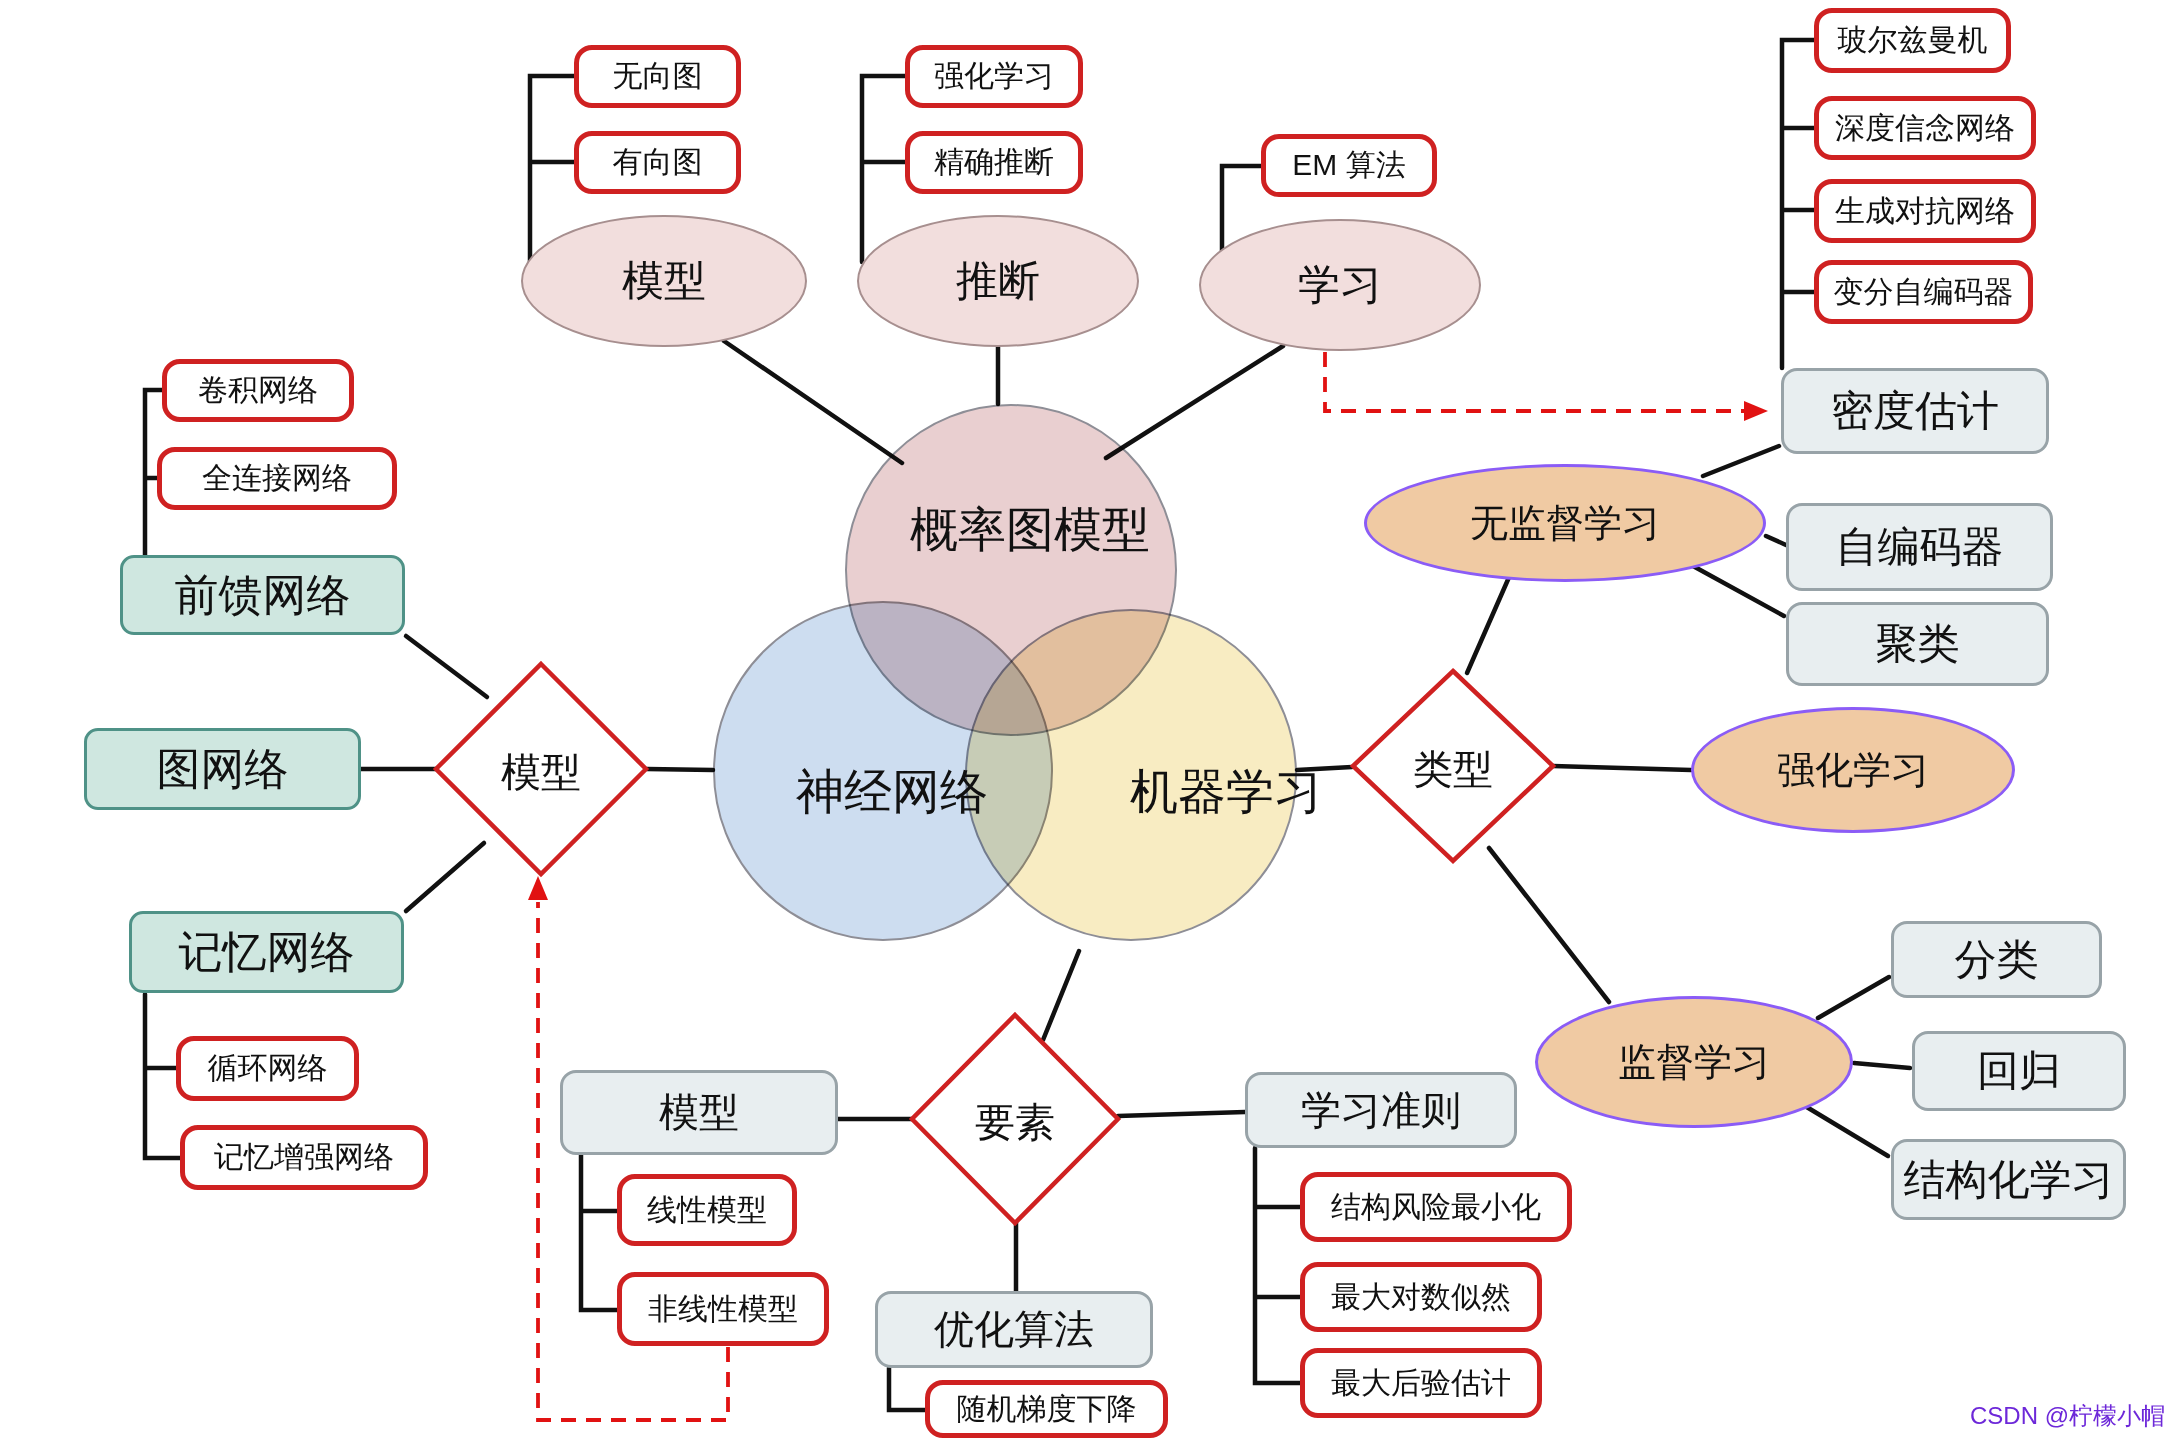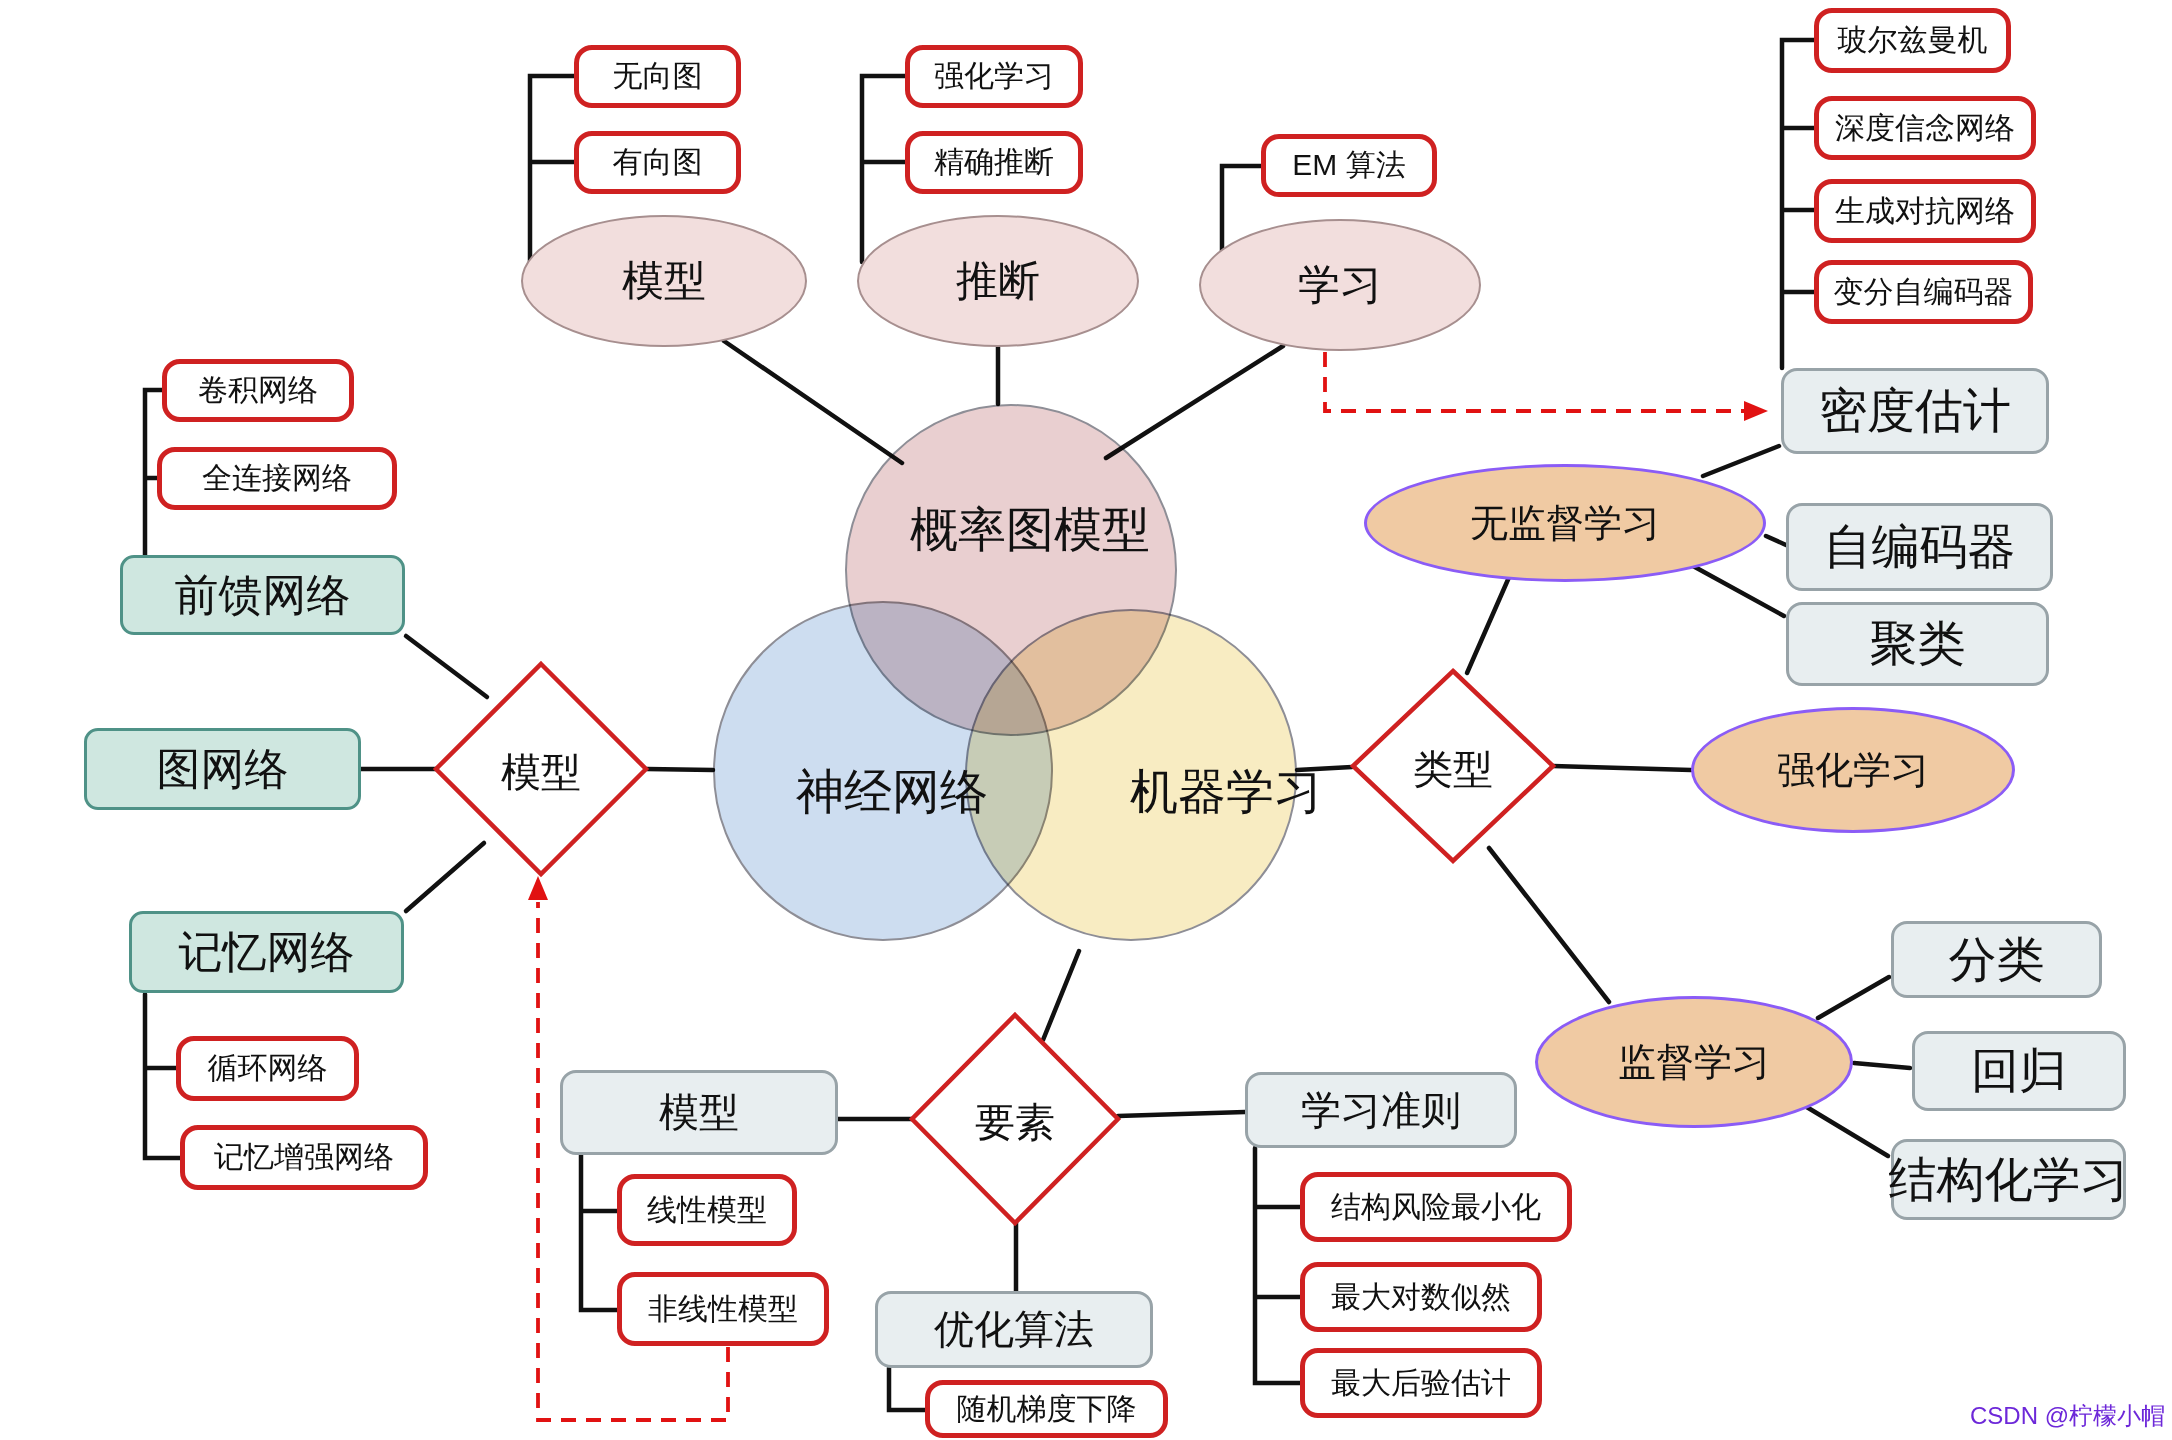--- a/index.html
+++ b/index.html
@@ -3,21 +3,21 @@
 <meta charset="utf-8">
 <style>
   html,body{margin:0;padding:0;background:#ffffff;}
   body{font-family:"Liberation Sans", sans-serif;}
   .canvas{position:relative;width:2172px;height:1440px;background:#ffffff;overflow:hidden;}
   .lines-svg{position:absolute;left:0;top:0;width:2172px;height:1440px;}
   .node{position:absolute;display:flex;align-items:center;justify-content:center;
         color:#111;text-align:center;box-sizing:border-box;white-space:nowrap;}
   .rbox{background:#ffffff;border:5px solid #cf2121;border-radius:18px;font-size:30px;}
   .gbox{background:#cfe7e0;border:3px solid #4f9287;border-radius:14px;font-size:44px;}
-  .sbox{background:#e8eef0;border:3px solid #98a3a8;border-radius:16px;font-size:48px;}
+  .sbox{background:#e8eef0;border:3px solid #98a3a8;border-radius:16px;font-size:42px;}
   .sbox.small{font-size:40px;}
   .pell{background:#f2dedd;border:2px solid #a78f8f;border-radius:50%;font-size:42px;}
   .oell{background:#f0caa3;border:3px solid #8b5cf6;border-radius:50%;font-size:38px;}
   .vcirc{position:absolute;border-radius:50%;mix-blend-mode:multiply;border:2px solid #8e8e96;box-sizing:border-box;}
   .vlabel{position:absolute;font-size:48px;color:#111;text-align:right;font-family:"Liberation Serif","DejaVu Serif",serif;}
   .dlabel{position:absolute;font-size:40px;color:#111;text-align:center;}
   .watermark{position:absolute;right:7px;bottom:8px;font-size:24px;color:#6d28d9;}
 </style>
 </head>
 <body>

